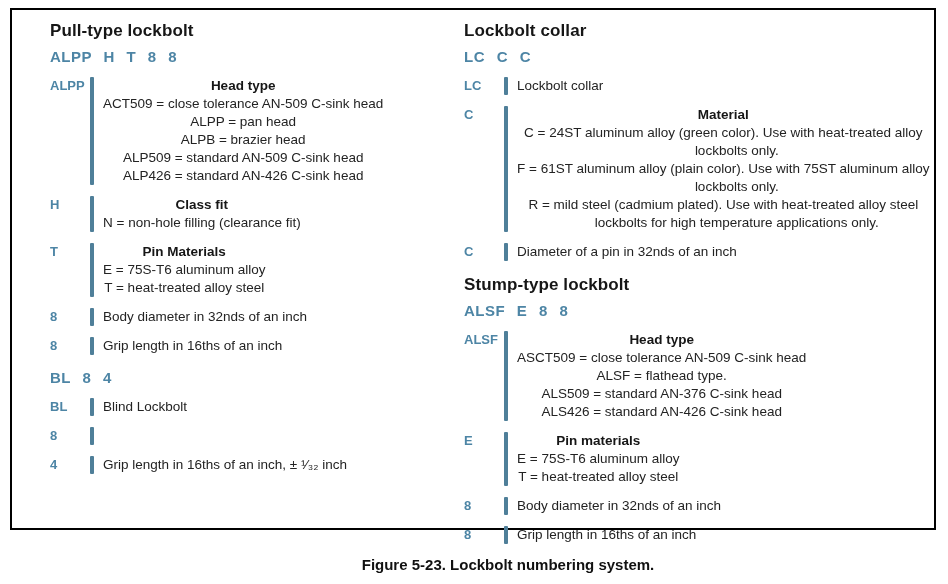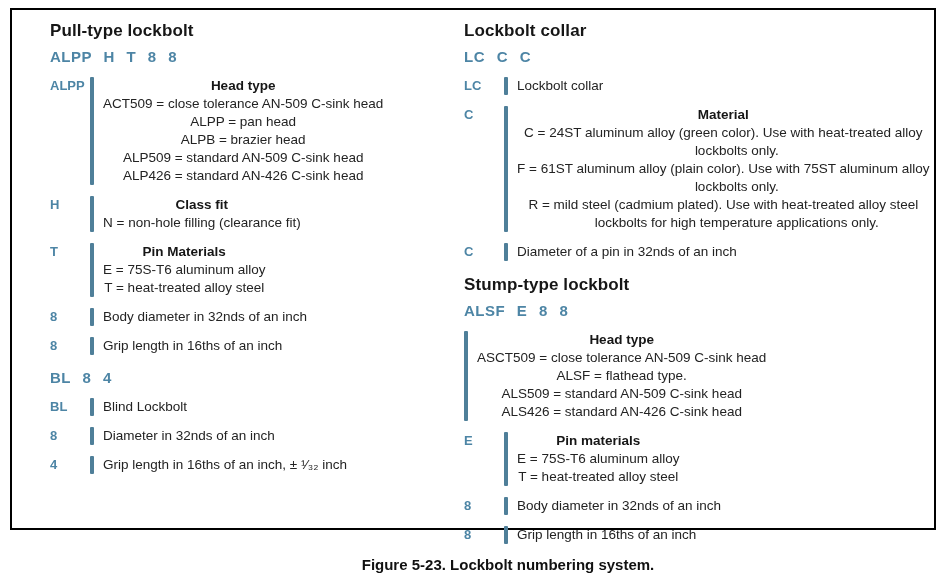--- a/index.html
+++ b/index.html
@@ -160,23 +160,20 @@
           <span class="key">BL</span>
           <span class="bar"></span>
           <div class="content">
             <div class="line">Blind Lockbolt</div>
           </div>
         </div>
 
         <div class="entry">
           <span class="key">8</span>
           <span class="bar"></span>
-          <div class="content">
-            <div class="line">Diameter in 32nds of an inch</div>
-          </div>
         </div>
 
         <div class="entry">
           <span class="key">4</span>
           <span class="bar"></span>
           <div class="content">
             <div class="line">Grip length in 16ths of an inch, ± ¹⁄₃₂ inch</div>
           </div>
         </div>
       </div>
@@ -217,26 +214,27 @@
             <div class="line">Diameter of a pin in 32nds of an inch</div>
           </div>
         </div>
       </div>
 
       <div class="section">
         <div class="sec-title">Stump-type lockbolt</div>
         <div class="sec-code">ALSF E 8 8</div>
 
         <div class="entry">
+          <span class="key">ALSF</span>
           <span class="bar"></span>
           <div class="content">
             <div class="line heading">Head type</div>
             <div class="line">ASCT509 = close tolerance AN-509 C-sink head</div>
             <div class="line">ALSF = flathead type.</div>
-            <div class="line">ALS509 = standard AN-509 C-sink head</div>
+            <div class="line">ALS509 = standard AN-376 C-sink head</div>
             <div class="line">ALS426 = standard AN-426 C-sink head</div>
           </div>
         </div>
 
         <div class="entry">
           <span class="key">E</span>
           <span class="bar"></span>
           <div class="content">
             <div class="line heading">Pin materials</div>
             <div class="line">E = 75S-T6 aluminum alloy</div>

